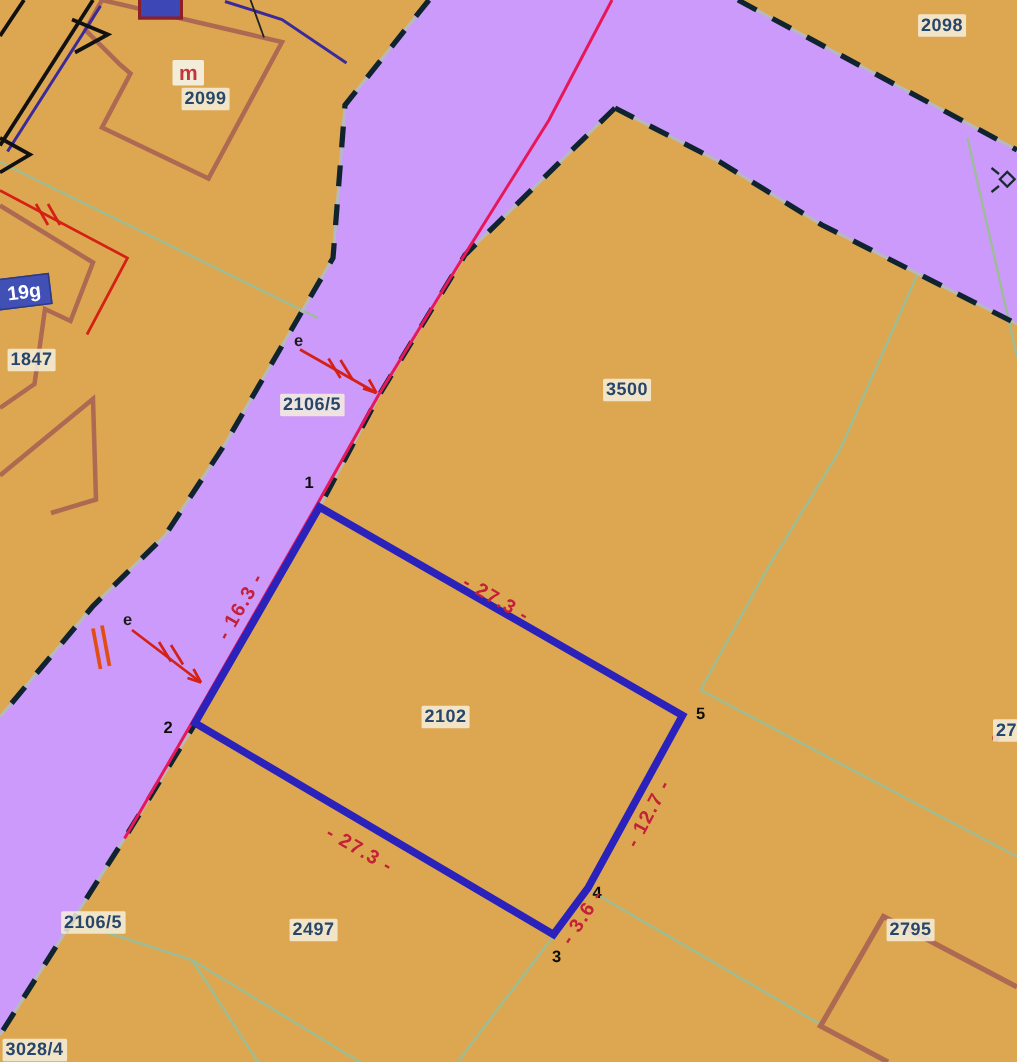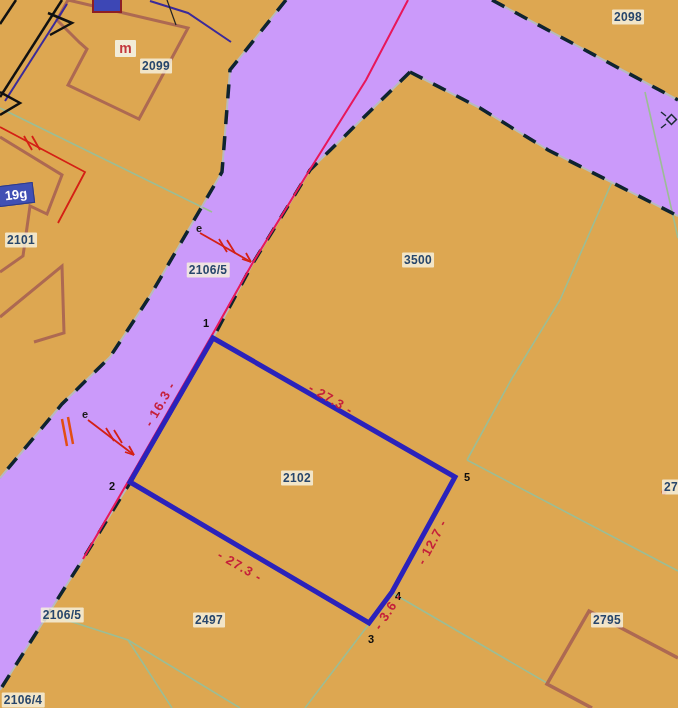--- a/index.html
+++ b/index.html
@@ -128,29 +128,29 @@
       <line x1="661" y1="112" x2="666" y2="116"></line>
       <line x1="661" y1="128" x2="666" y2="124"></line>
     </g>
 
     <circle cx="664" cy="492" r="2.5" fill="#c43a2a"></circle>
   </svg>
 
   <div class="badge-top-partial"></div>
 
   <div class="plabel" style="left:628px;top:17px">2098</div>
-  <div class="plabel" style="left:156px;top:66px">2099</div>
-  <div class="plabel" style="left:21px;top:240px">2101</div>
+  <div class="plabel" style="left:137px;top:66px">2099</div>
+  <div class="plabel" style="left:21px;top:240px">1847</div>
   <div class="plabel" style="left:418px;top:260px">3500</div>
   <div class="plabel" style="left:297px;top:478px">2102</div>
   <div class="plabel" style="left:209px;top:620px">2497</div>
   <div class="plabel" style="left:607px;top:620px">2795</div>
   <div class="plabel" style="left:208px;top:270px">2106/5</div>
   <div class="plabel" style="left:62px;top:615px">2106/5</div>
-  <div class="plabel" style="left:23px;top:700px">2106/4</div>
+  <div class="plabel" style="left:23px;top:700px">3028/4</div>
   <div class="plabel clipped" style="left:662px;top:487px">27</div>
 
   <div class="badge-19g">19g</div>
   <div class="badge-m">m</div>
   <div class="elabel" style="left:199px;top:228px">e</div>
   <div class="elabel" style="left:85px;top:414px">e</div>
 
   <div class="vlabel" style="left:206px;top:323px">1</div>
   <div class="vlabel" style="left:112px;top:486px">2</div>
   <div class="vlabel" style="left:371px;top:639px">3</div>

